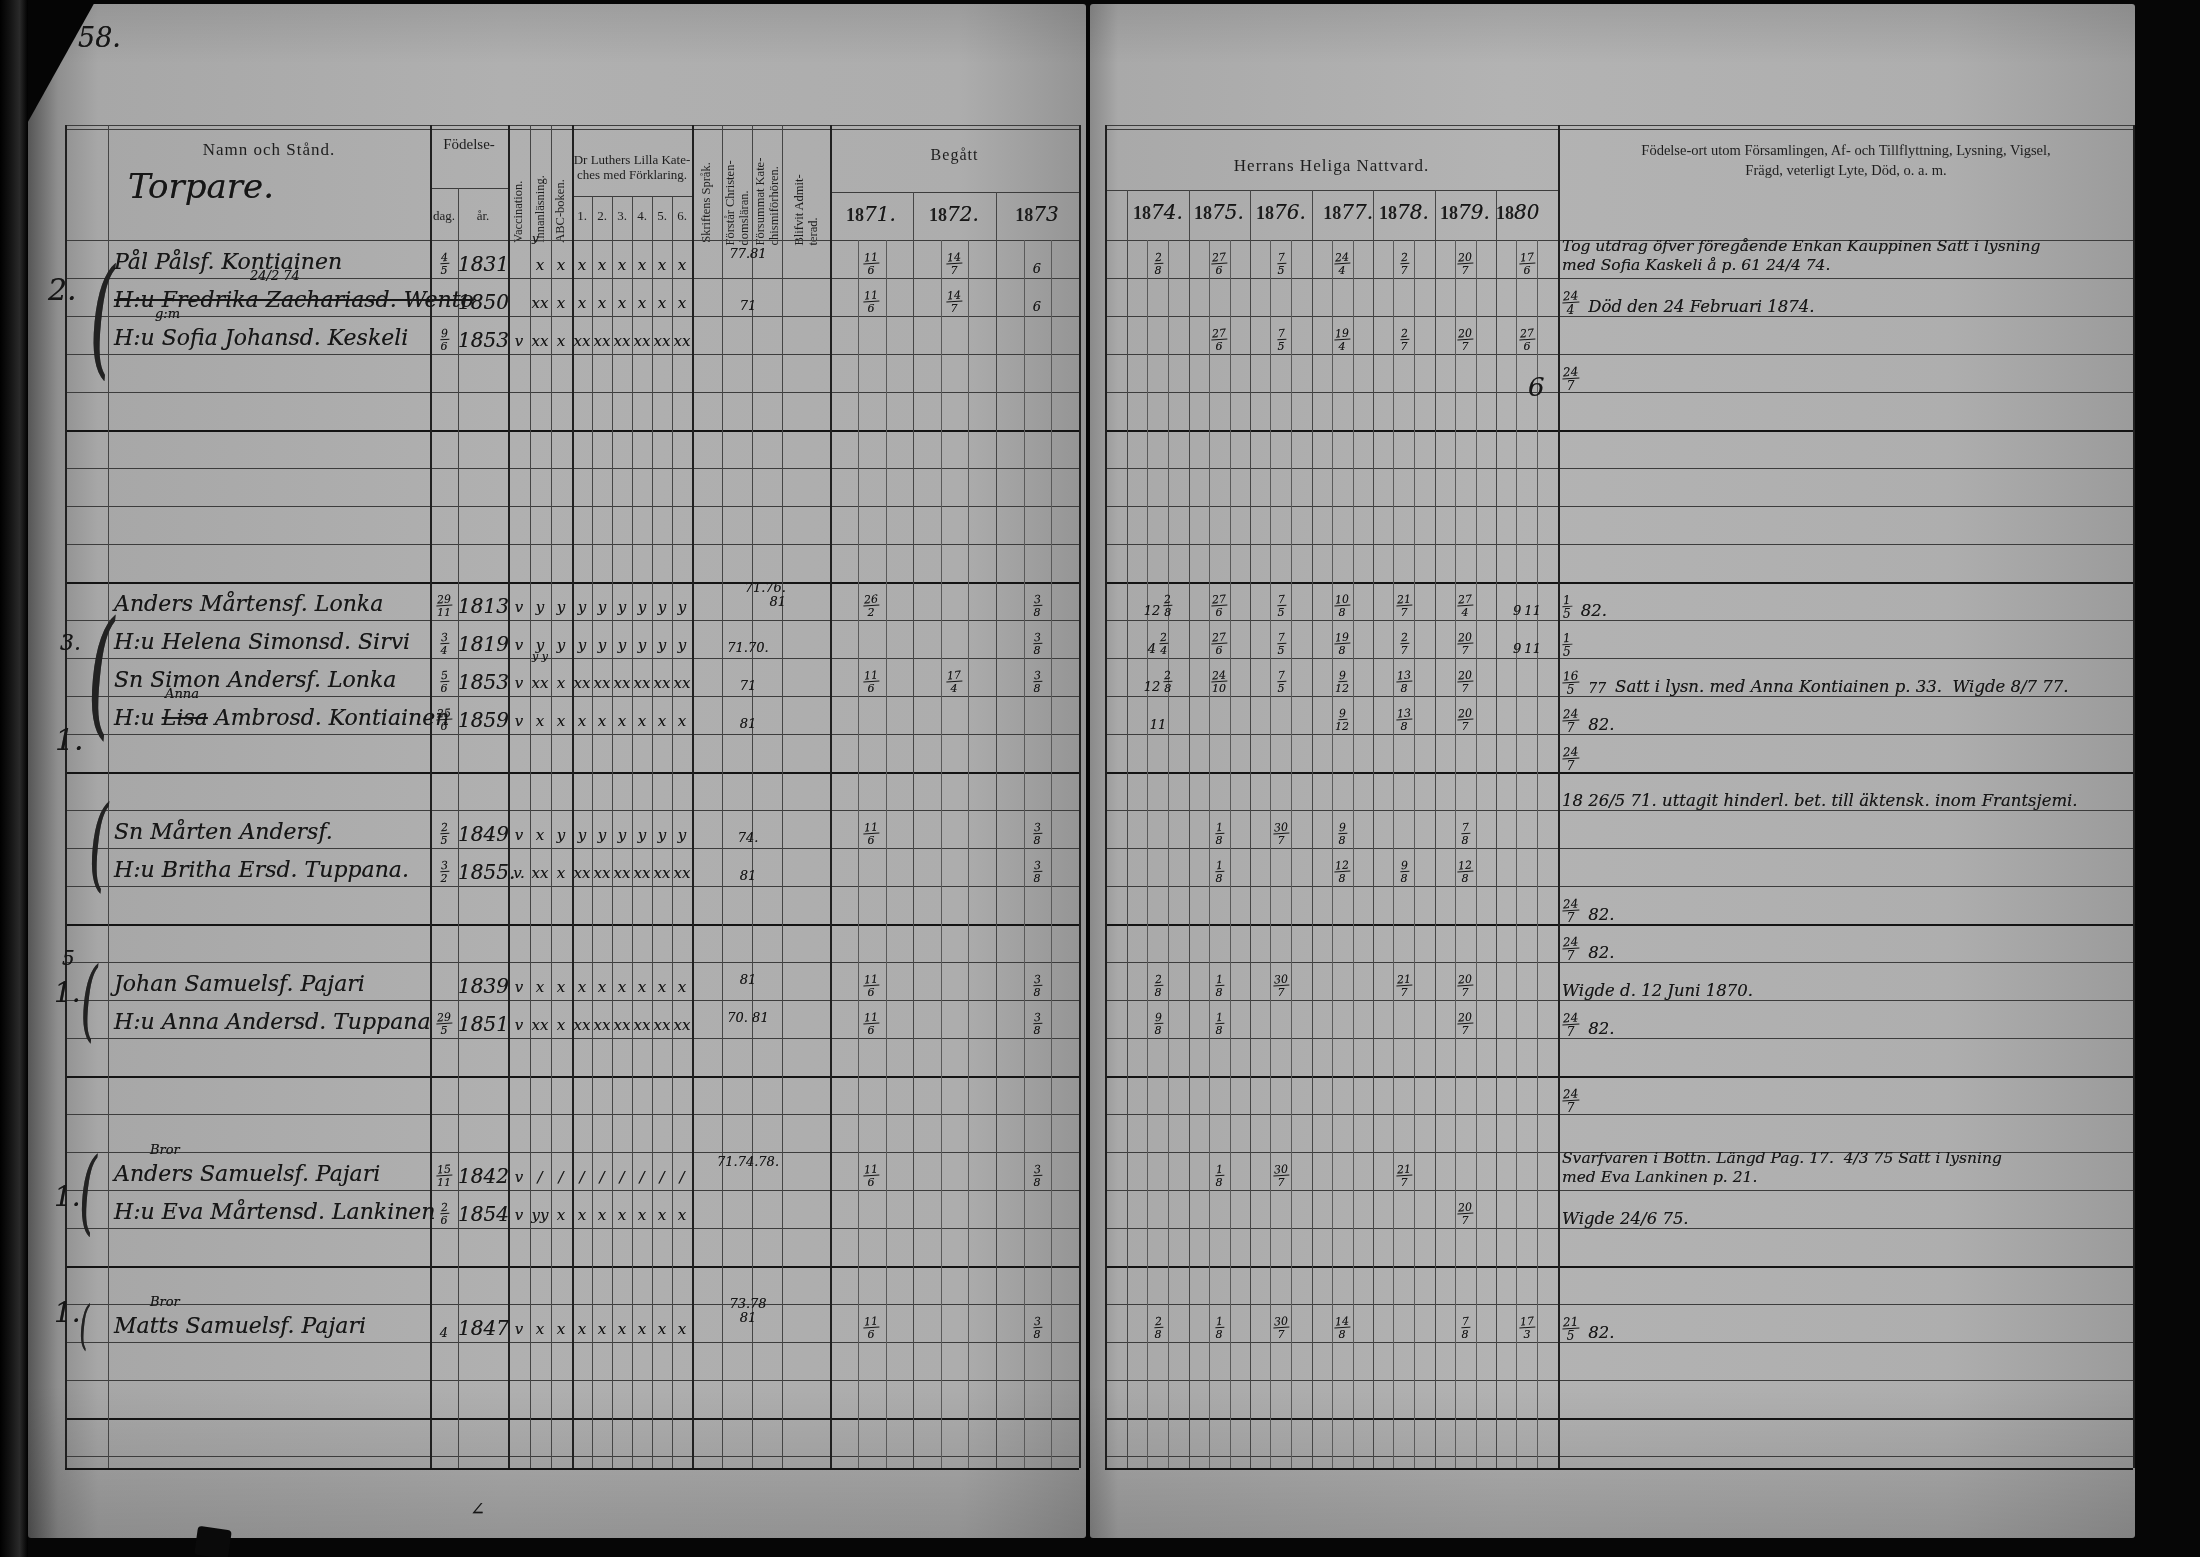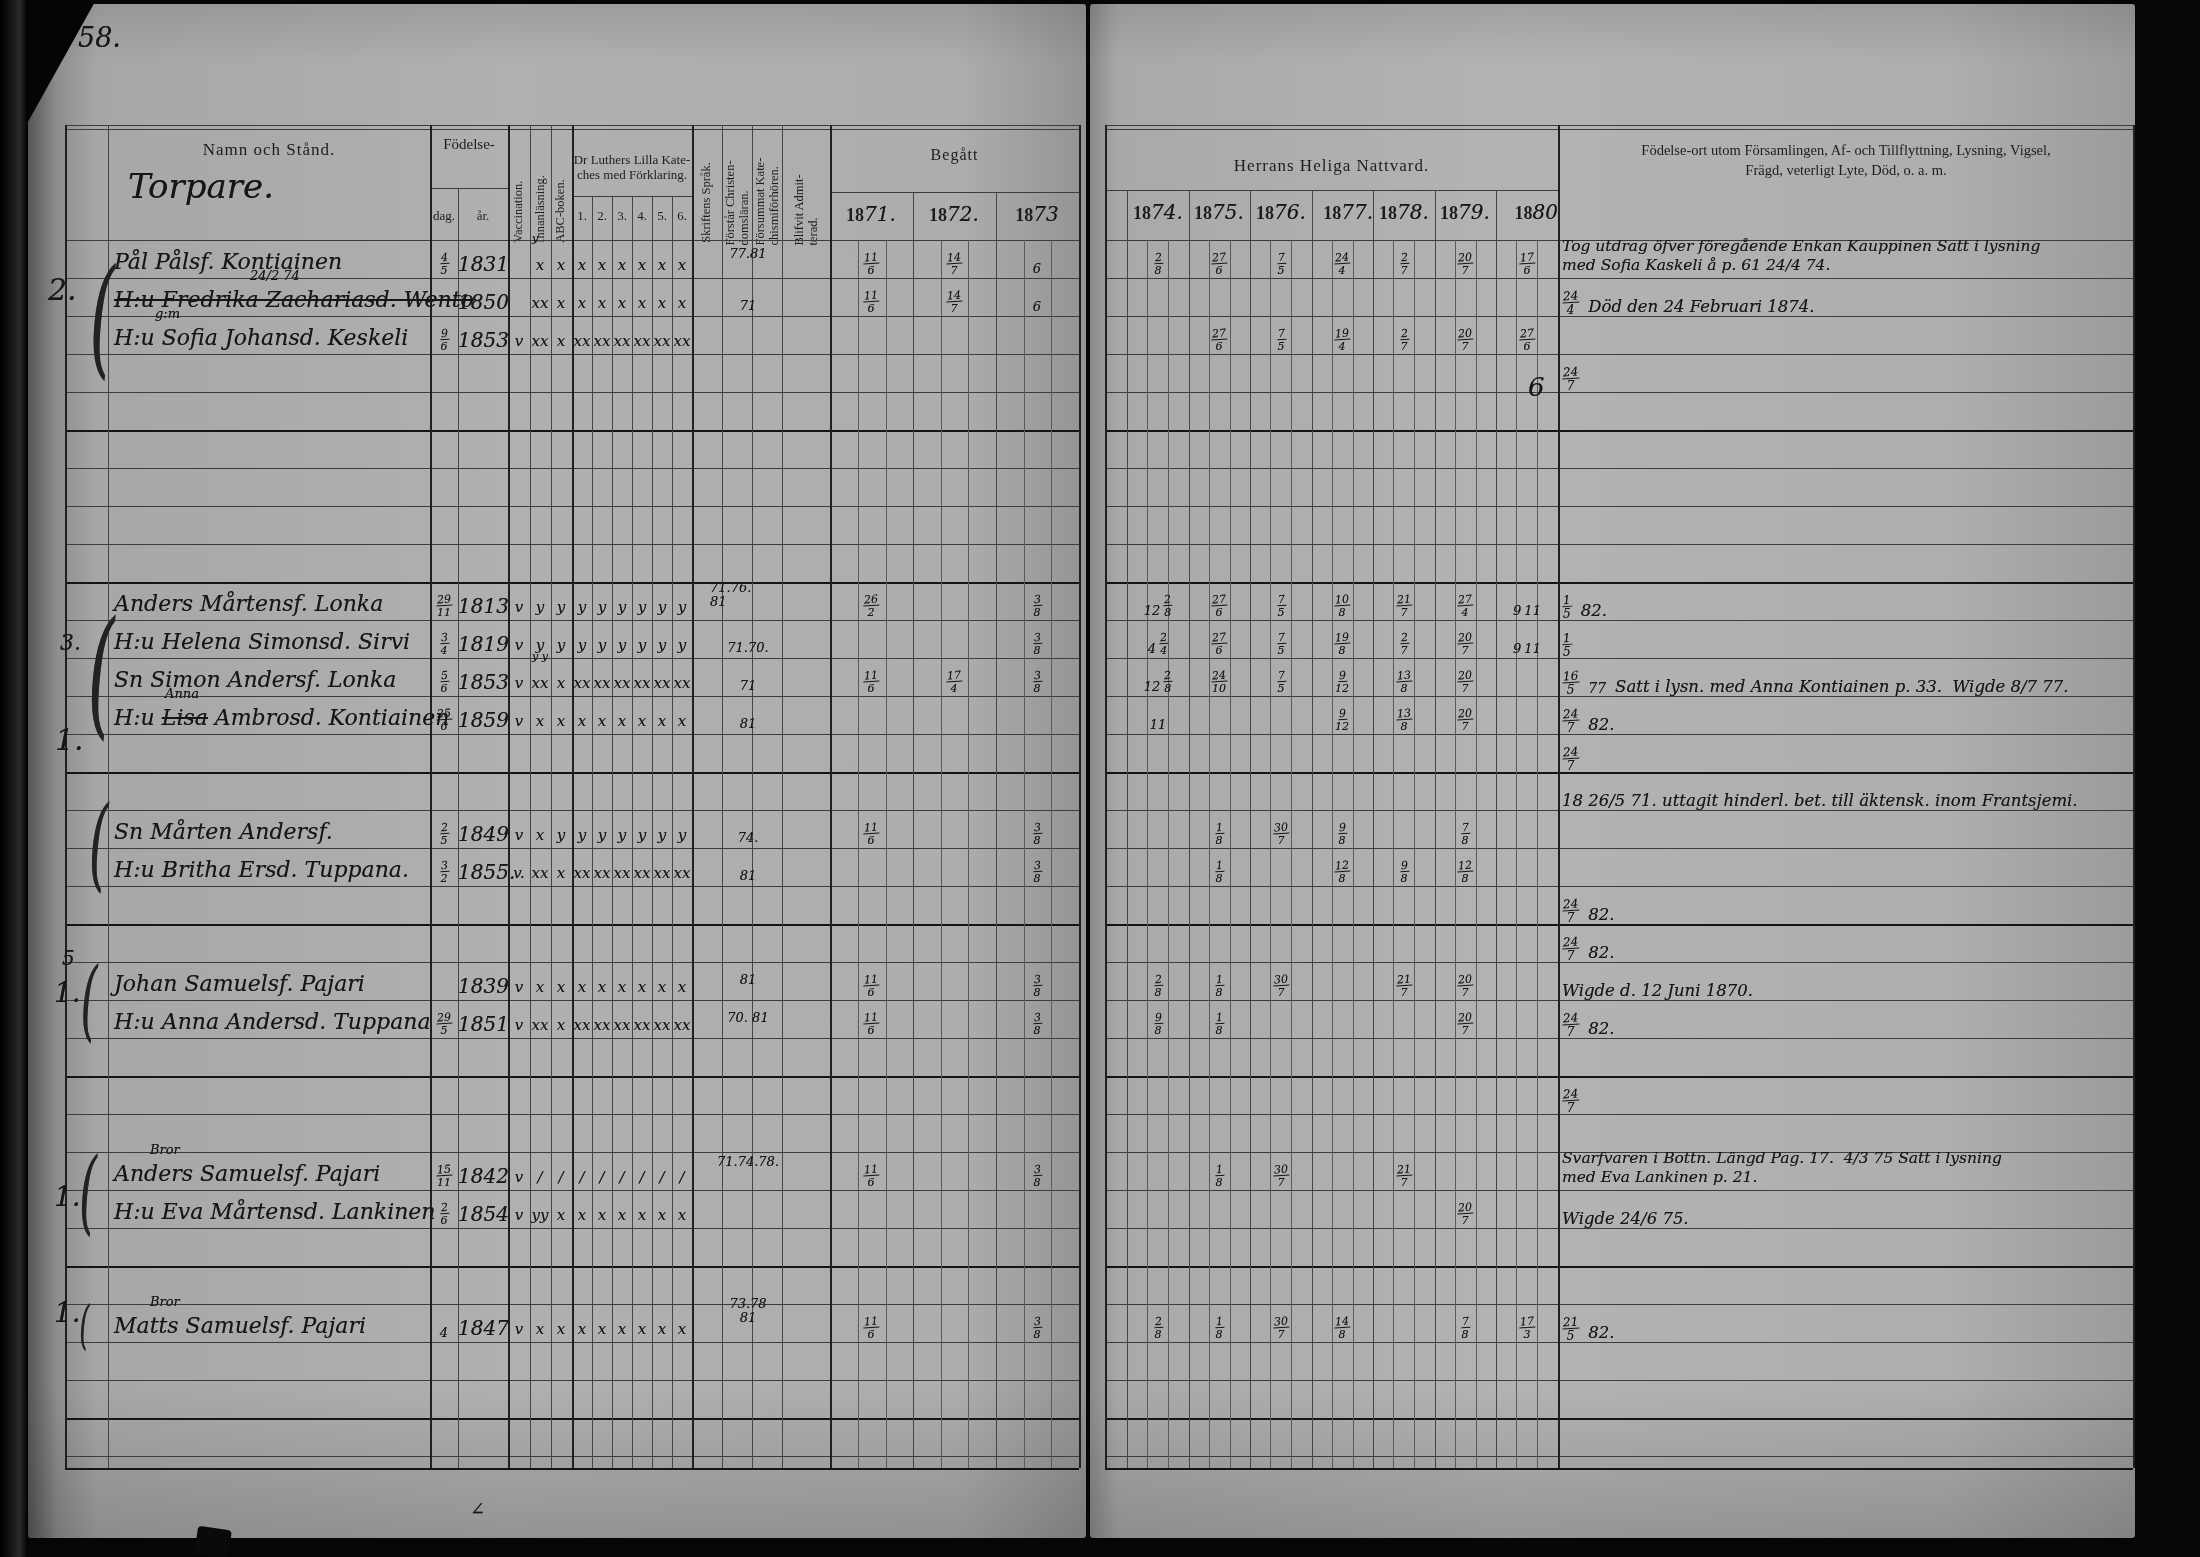--- a/index.html
+++ b/index.html
@@ -204,21 +204,21 @@
     <div class="abs print" style="left: 672px; top: 208px; width: 20px; text-align: center; font-size: 13px;">6.</div>
     <div class="abs" style="left: 840px; top: 202px; width: 62px; text-align: center; white-space: nowrap;"><span class="print" style="font-size: 18px; font-weight: 700;">18</span><span class="script" style="font-size: 20px;">71.</span></div>
     <div class="abs" style="left: 923px; top: 202px; width: 62px; text-align: center; white-space: nowrap;"><span class="print" style="font-size: 18px; font-weight: 700;">18</span><span class="script" style="font-size: 20px;">72.</span></div>
     <div class="abs" style="left: 1006px; top: 202px; width: 62px; text-align: center; white-space: nowrap;"><span class="print" style="font-size: 18px; font-weight: 700;">18</span><span class="script" style="font-size: 20px;">73</span></div>
     <div class="abs" style="left: 1127px; top: 200px; width: 62px; text-align: center; white-space: nowrap;"><span class="print" style="font-size: 18px; font-weight: 700;">18</span><span class="script" style="font-size: 20px;">74.</span></div>
     <div class="abs" style="left: 1188px; top: 200px; width: 62px; text-align: center; white-space: nowrap;"><span class="print" style="font-size: 18px; font-weight: 700;">18</span><span class="script" style="font-size: 20px;">75.</span></div>
     <div class="abs" style="left: 1250px; top: 200px; width: 62px; text-align: center; white-space: nowrap;"><span class="print" style="font-size: 18px; font-weight: 700;">18</span><span class="script" style="font-size: 20px;">76.</span></div>
     <div class="abs" style="left: 1311px; top: 200px; width: 62px; text-align: right; white-space: nowrap;"><span class="print" style="font-size: 18px; font-weight: 700;">18</span><span class="script" style="font-size: 20px;">77.</span></div>
     <div class="abs" style="left: 1373px; top: 200px; width: 62px; text-align: center; white-space: nowrap;"><span class="print" style="font-size: 18px; font-weight: 700;">18</span><span class="script" style="font-size: 20px;">78.</span></div>
     <div class="abs" style="left: 1434px; top: 200px; width: 62px; text-align: center; white-space: nowrap;"><span class="print" style="font-size: 18px; font-weight: 700;">18</span><span class="script" style="font-size: 20px;">79.</span></div>
-    <div class="abs" style="left: 1496px; top: 200px; width: 62px; text-align: right; white-space: nowrap;"><span class="print" style="font-size: 18px; font-weight: 700;">18</span><span class="script" style="font-size: 20px;">80</span></div>
+    <div class="abs" style="left: 1496px; top: 200px; width: 62px; text-align: left; white-space: nowrap;"><span class="print" style="font-size: 18px; font-weight: 700;">18</span><span class="script" style="font-size: 20px;">80</span></div>
     <div class="abs script" style="left: 77px; top: 246px; height: 140px; font-size: 129px; line-height: 140px; transform: scale(0.5, 1); color: rgb(34, 34, 34);">(</div>
     <div class="abs script" style="left: 48px; top: 272px; font-size: 30px;">2.</div>
     <div class="abs script" style="left: 114px; top: 249px; width: 320px; font-size: 22px; white-space: nowrap;">Pål Pålsf. Kontiainen</div>
     <div class="cell" style="left: 414px; top: 246px; width: 60px; height: 30px; color: rgb(28, 28, 28);">
       <span class="fr script" style="font-size: 11px;">
         <span class="n">4</span>
         <span class="d">5</span>
       </span>
     </div>
     <div class="abs script" style="left: 458px; top: 252px; width: 50px; text-align: center; font-size: 20px;">1831</div>
@@ -387,21 +387,21 @@
     <div class="abs script" style="left: 458px; top: 594px; width: 50px; text-align: center; font-size: 20px;">1813</div>
     <div class="abs script" style="left: 508px; top: 598px; width: 22px; text-align: center; font-size: 15px;">v</div>
     <div class="abs script" style="left: 530px; top: 598px; width: 20px; text-align: center; font-size: 15px;">y</div>
     <div class="abs script" style="left: 551px; top: 598px; width: 20px; text-align: center; font-size: 15px;">y</div>
     <div class="abs script" style="left: 572px; top: 598px; width: 20px; text-align: center; font-size: 15px;">y</div>
     <div class="abs script" style="left: 592px; top: 598px; width: 20px; text-align: center; font-size: 15px;">y</div>
     <div class="abs script" style="left: 612px; top: 598px; width: 20px; text-align: center; font-size: 15px;">y</div>
     <div class="abs script" style="left: 632px; top: 598px; width: 20px; text-align: center; font-size: 15px;">y</div>
     <div class="abs script" style="left: 652px; top: 598px; width: 20px; text-align: center; font-size: 15px;">y</div>
     <div class="abs script" style="left: 672px; top: 598px; width: 20px; text-align: center; font-size: 15px;">y</div>
-    <div class="abs script pre" style="left: 710px; top: 581px; width: 76px; text-align: left; font-size: 13px; line-height: 14px;">71.76.
+    <div class="abs script pre" style="left: 710px; top: 581px; width: 76px; text-align: right; font-size: 13px; line-height: 14px;">71.76.
 81</div>
     <div class="cell" style="left: 841px; top: 588px; width: 60px; height: 30px; color: rgb(71, 71, 71);">
       <span class="fr script" style="font-size: 11px;">
         <span class="n">26</span>
         <span class="d">2</span>
       </span>
     </div>
     <div class="cell" style="left: 1007px; top: 588px; width: 60px; height: 30px; color: rgb(71, 71, 71);">
       <span class="fr script" style="font-size: 11px;">
         <span class="n">3</span>

